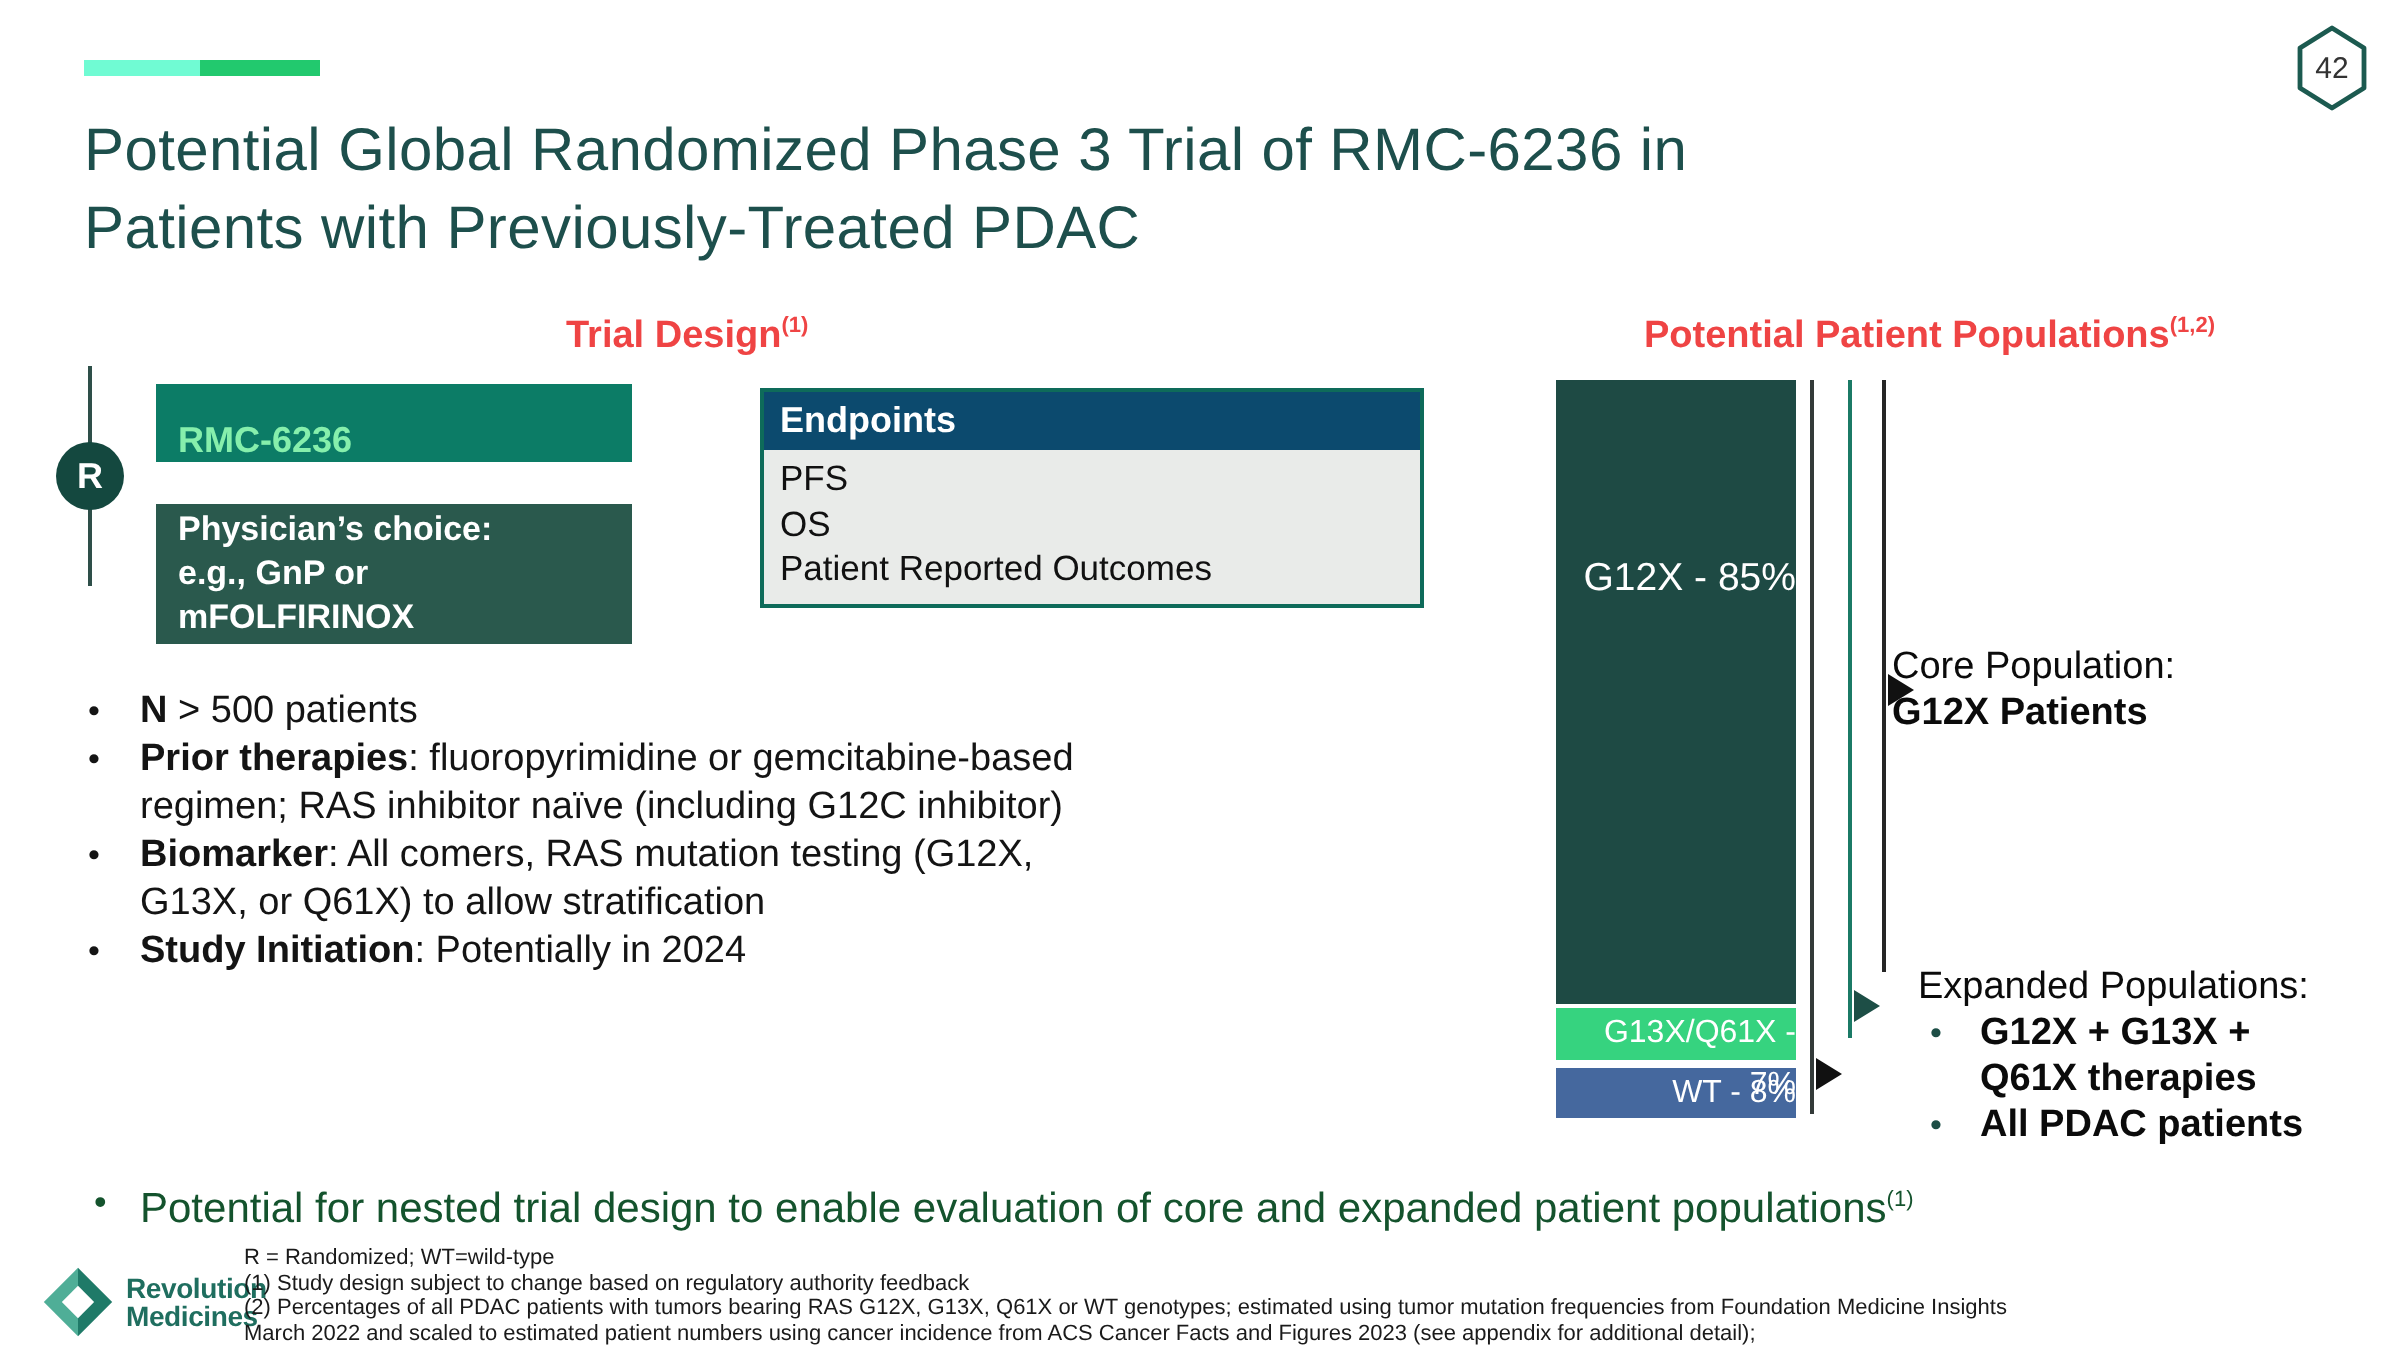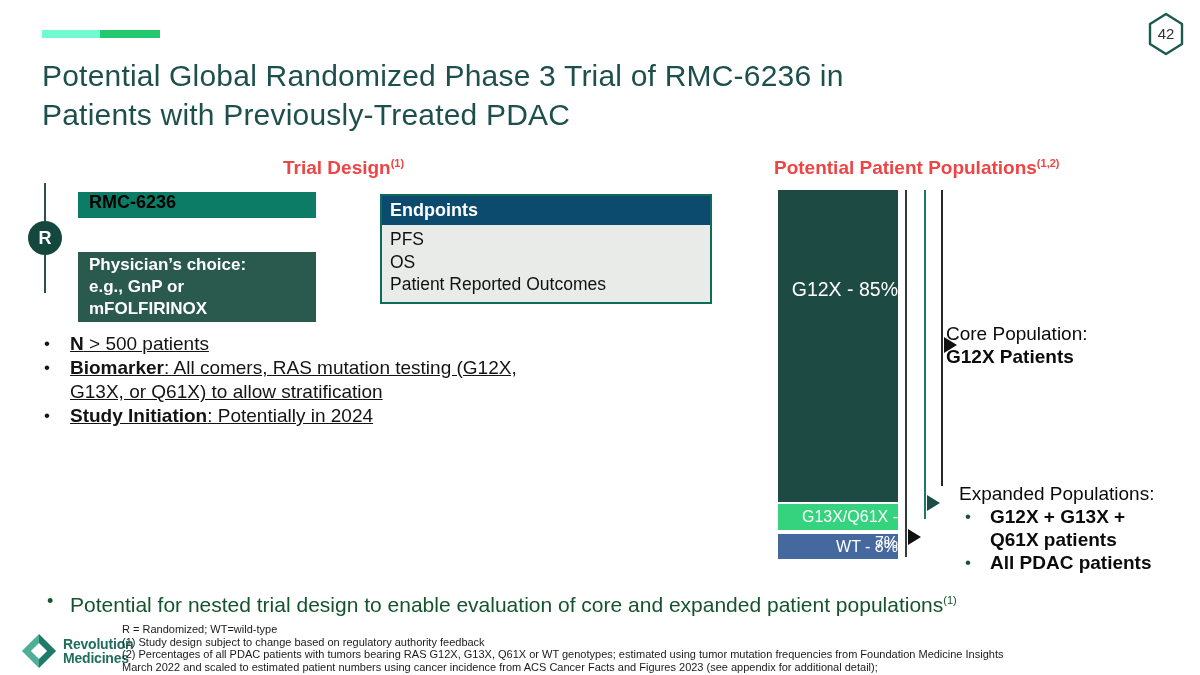--- a/index.html
+++ b/index.html
@@ -13,48 +13,48 @@
   .accent .green{width:60px;height:8px;background:#22c96e;}
   .badge{position:absolute;left:1146px;top:12px;width:40px;height:44px;}
   .title{
     position:absolute;left:42px;top:56px;width:1050px;
     font-size:30px;line-height:39px;color:#1d4f4c;white-space:pre-line;letter-spacing:0.2px;
   }
   
   .sec-head{position:absolute;font-size:19px;font-weight:700;color:#ef4444;text-align:center;}
   .sec-head sup{font-size:11px;font-weight:700;}
   #trial-head{left:283px;top:157px;}
-  #pop-head{left:774px;top:157px;}
+  #pop-head{left:822px;top:157px;}
   
   .r-line{position:absolute;left:44px;top:183px;width:2px;height:110px;background:#2e4f49;}
   .r-circle{
     position:absolute;left:28px;top:221px;width:34px;height:34px;border-radius:50%;
     background:#14483f;color:#fff;font-weight:700;font-size:18px;
     display:flex;align-items:center;justify-content:center;
   }
   
   .arm1{
-    position:absolute;left:78px;top:192px;width:238px;height:26px;background:#0c7c66;
-    color:#000000;font-weight:700;font-size:18px;display:flex;align-items:flex-start;padding-left:11px;box-sizing:border-box;
+    position:absolute;left:78px;top:192px;width:238px;height:39px;background:#0c7c66;
+    color:#86efac;font-weight:700;font-size:18px;display:flex;align-items:flex-end;padding-left:11px;box-sizing:border-box;
   }
   .arm2{
     position:absolute;left:78px;top:252px;width:238px;height:70px;background:#2a594d;
     color:#fff;font-weight:700;font-size:17px;line-height:22px;white-space:pre-line;
     padding:2px 11px;box-sizing:border-box;display:flex;align-items:center;
   }
   
   .endpoints{
     position:absolute;left:380px;top:194px;width:332px;border:2px solid #0e6b5a;box-sizing:border-box;
   }
   .endpoints .ep-head{
     height:29px;background:#0c4a6e;color:#fff;font-weight:700;font-size:18px;line-height:29px;padding-left:8px;
   }
   .endpoints .ep-body{background:#e9ebe9;padding:3px 8px 6px;font-size:17.5px;line-height:22.5px;color:#111;}
   
-  .bullets{position:absolute;left:42px;top:332px;width:585px;font-size:19px;line-height:24px;color:#141414;text-decoration:underline;}
+  .bullets{position:absolute;left:42px;top:344px;width:585px;font-size:19px;line-height:24px;color:#141414;}
   .bullet{position:relative;padding-left:28px;}
   .bullet::before{content:"•";position:absolute;left:2px;top:0;font-size:17px;}
   .bullet .lead{font-weight:700;}
   .bullet .rest{white-space:pre-line;}
   
   .bar{position:absolute;left:778px;top:190px;width:120px;}
   .seg{width:120px;color:#fff;text-align:right;box-sizing:border-box;}
   .seg1{height:312px;background:#1e4a44;font-size:19.5px;padding-top:88px;}
   .seg2{height:26px;background:#36d37f;font-size:16px;line-height:26px;margin-top:2px;}
   .seg3{height:25px;background:#45689e;font-size:16px;line-height:25px;margin-top:4px;}
@@ -131,20 +131,24 @@
       <div>OS</div>
       <div>Patient Reported Outcomes</div>
     </div>
   </div>
 
   <div class="bullets">
     <div class="bullet">
       <span class="lead">N</span><span class="rest"> &gt; 500 patients</span>
     </div>
     <div class="bullet">
+      <span class="lead">Prior therapies</span><span class="rest">: fluoropyrimidine or gemcitabine-based
+regimen; RAS inhibitor naïve (including G12C inhibitor)</span>
+    </div>
+    <div class="bullet">
       <span class="lead">Biomarker</span><span class="rest">: All comers, RAS mutation testing (G12X,
 G13X, or Q61X) to allow stratification</span>
     </div>
     <div class="bullet">
       <span class="lead">Study Initiation</span><span class="rest">: Potentially in 2024</span>
     </div>
   </div>
 
   <div class="bar">
     <div class="seg seg1">
@@ -166,21 +170,21 @@
   <div class="arrow" id="arrow-all"></div>
 
   <div class="core-label">
     <div>Core Population:</div>
     <div class="bold">G12X Patients</div>
   </div>
 
   <div class="expanded-label">
     <div>Expanded Populations:</div>
     <div class="exp-bullet">G12X + G13X +
-Q61X patients</div>
+Q61X therapies</div>
     <div class="exp-bullet">All PDAC patients</div>
   </div>
 
   <div class="bottom-bullet">
     <span>Potential for nested trial design to enable evaluation of core and expanded patient populations</span><sup>(1)</sup>
   </div>
 
   <div class="logo">
     <svg width="38" height="38" viewBox="0 0 40 40">
       <polygon points="20,2 2,20 20,38" fill="#4fae97"></polygon>

